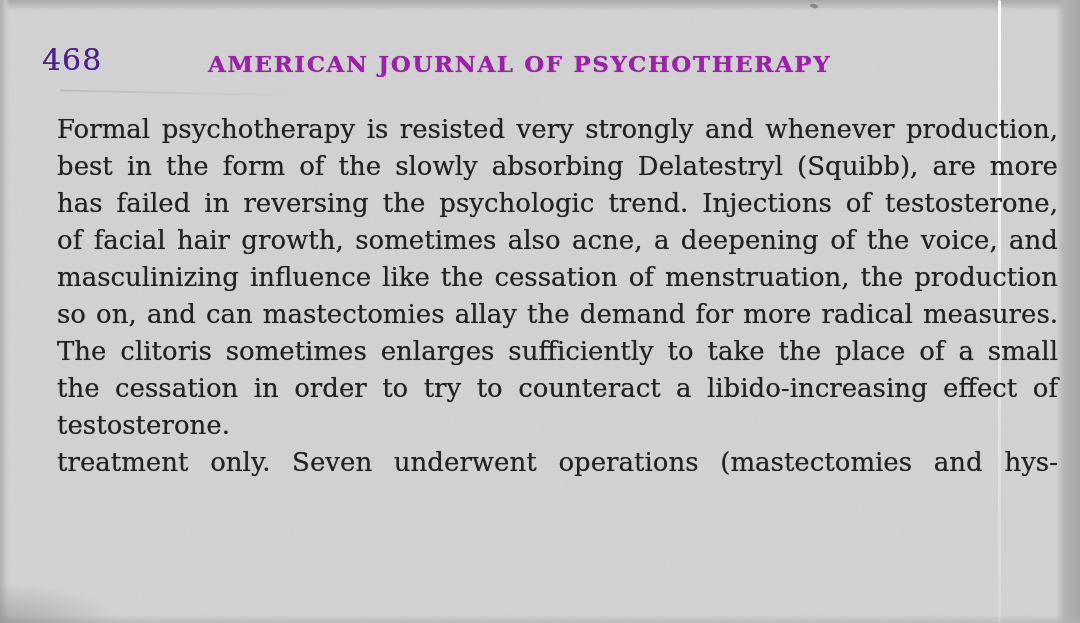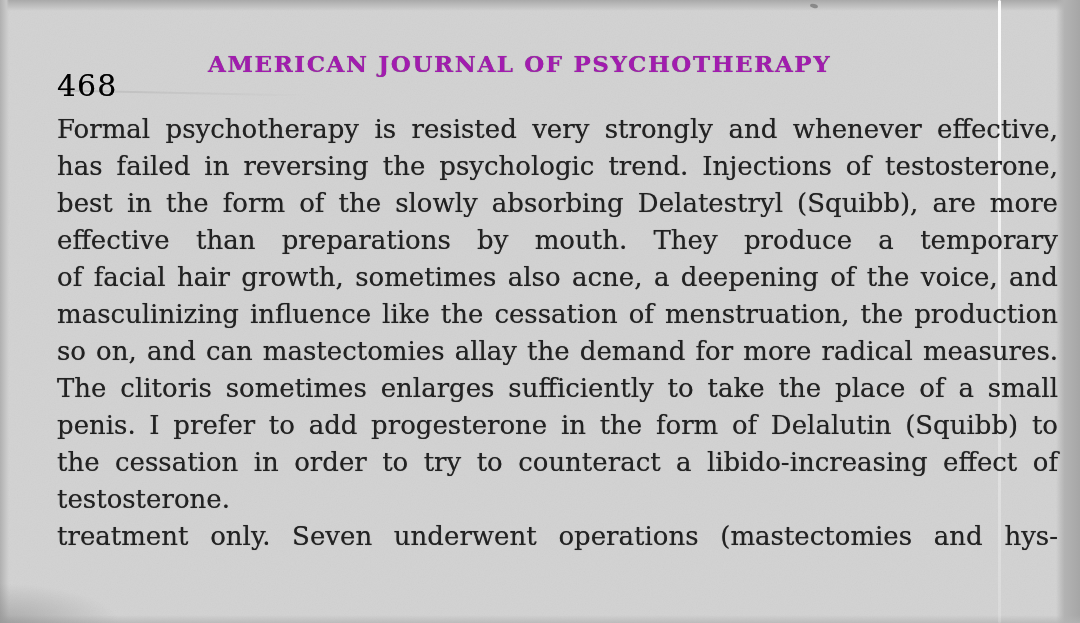--- a/index.html
+++ b/index.html
@@ -61,25 +61,24 @@
     transform: rotate(14deg);
     opacity: .8;
   }
   .header-scratch {
     position: absolute; left: 60px; top: 92px; width: 250px; height: 2px;
     background: linear-gradient(90deg, rgba(150,150,150,.35), rgba(150,150,150,0));
     transform: rotate(1.2deg);
   }
   
   .page-number {
-    position: absolute; left: 57px; top: 42px;
+    position: absolute; left: 42px; top: 42px;
     font-size: 30px; letter-spacing: 1px;
-    color: #000000;
+    color: #4c1d95;
     text-shadow: 0 0 0.6px rgba(25,25,25,.65);
-    margin-top: 26px;
   }
   .journal-title {
     position: absolute; left: 208px; top: 50px; width: 588px;
     text-align: center;
     font-size: 23px; font-weight: bold; letter-spacing: 1.6px;
     white-space: nowrap;
     color: #a21caf;
     text-shadow: 0 0 0.7px rgba(25,25,25,.6);
   }
   
@@ -121,27 +120,25 @@
   <div class="edge-bottom"></div>
   <div class="corner-smudge"></div>
   <div class="crease-line"></div>
   <div class="top-speck"></div>
   <div class="header-scratch"></div>
 
   <div class="page-number">468</div>
   <div class="journal-title">AMERICAN JOURNAL OF PSYCHOTHERAPY</div>
 
   <div class="body-text">
-    <div class="line">Formal psychotherapy is resisted very strongly and whenever effective,</div>
+    <div class="line">Formal psychotherapy is resisted very strongly and whenever production,</div>
+    <div class="line">best in the form of the slowly absorbing Delatestryl (Squibb), are more</div>
     <div class="line">has failed in reversing the psychologic trend. Injections of testosterone,</div>
-    <div class="line">best in the form of the slowly absorbing Delatestryl (Squibb), are more</div>
-    <div class="line">effective than preparations by mouth. They produce a temporary</div>
     <div class="line">of facial hair growth, sometimes also acne, a deepening of the voice, and</div>
     <div class="line">masculinizing influence like the cessation of menstruation, the production</div>
     <div class="line">so on, and can mastectomies allay the demand for more radical measures.</div>
     <div class="line">The clitoris sometimes enlarges sufficiently to take the place of a small</div>
-    <div class="line">penis. I prefer to add progesterone in the form of Delalutin (Squibb) to</div>
     <div class="line">the cessation in order to try to counteract a libido-increasing effect of</div>
     <div class="line no-justify">testosterone.</div>
     <div class="line">treatment only. Seven underwent operations (mastectomies and hys-</div>
   </div>
 
 </div>
 
 </body></html>

